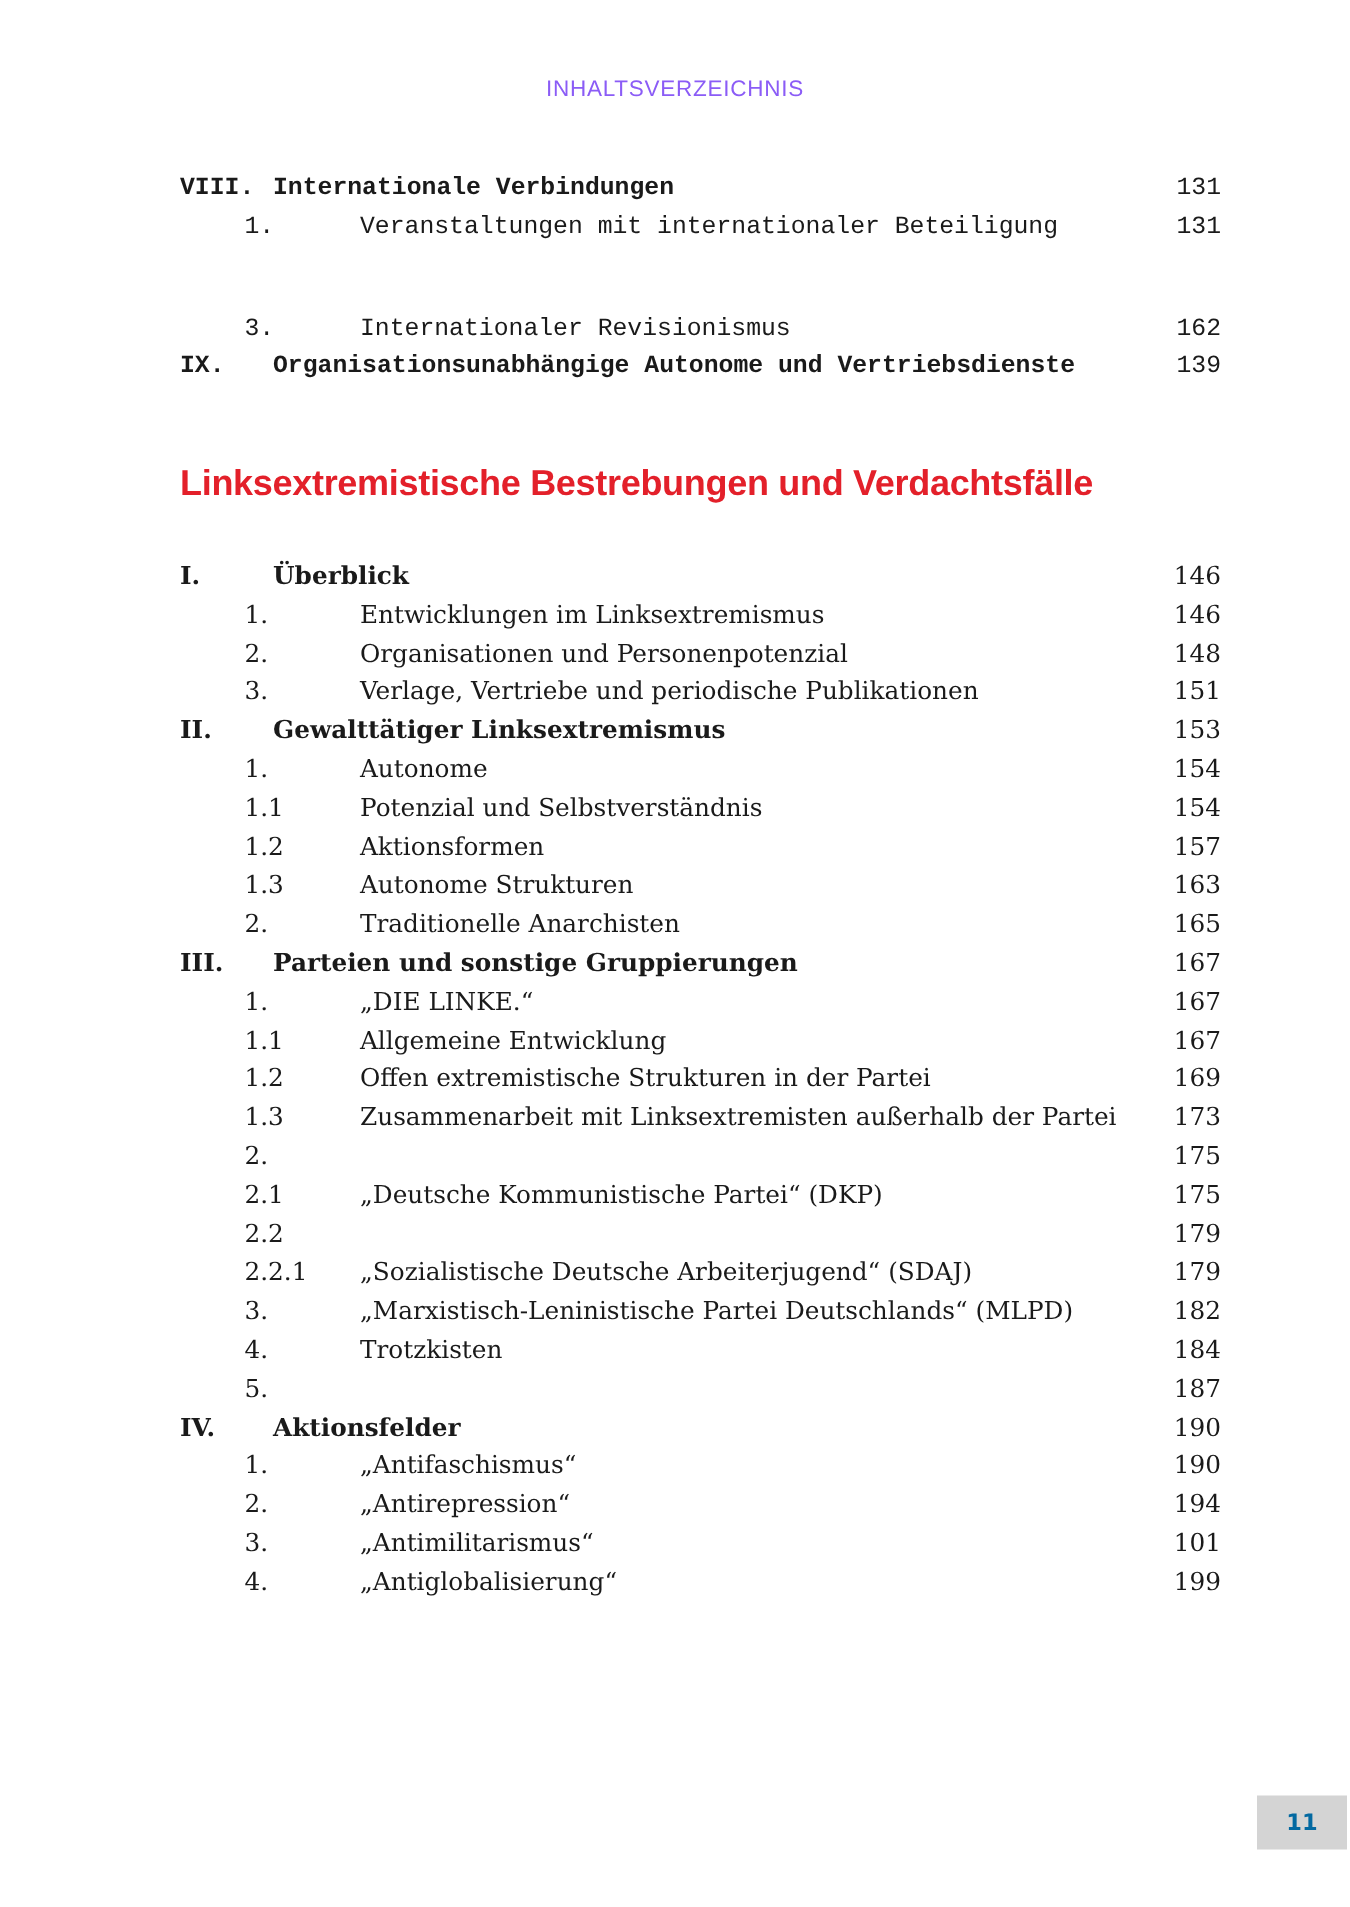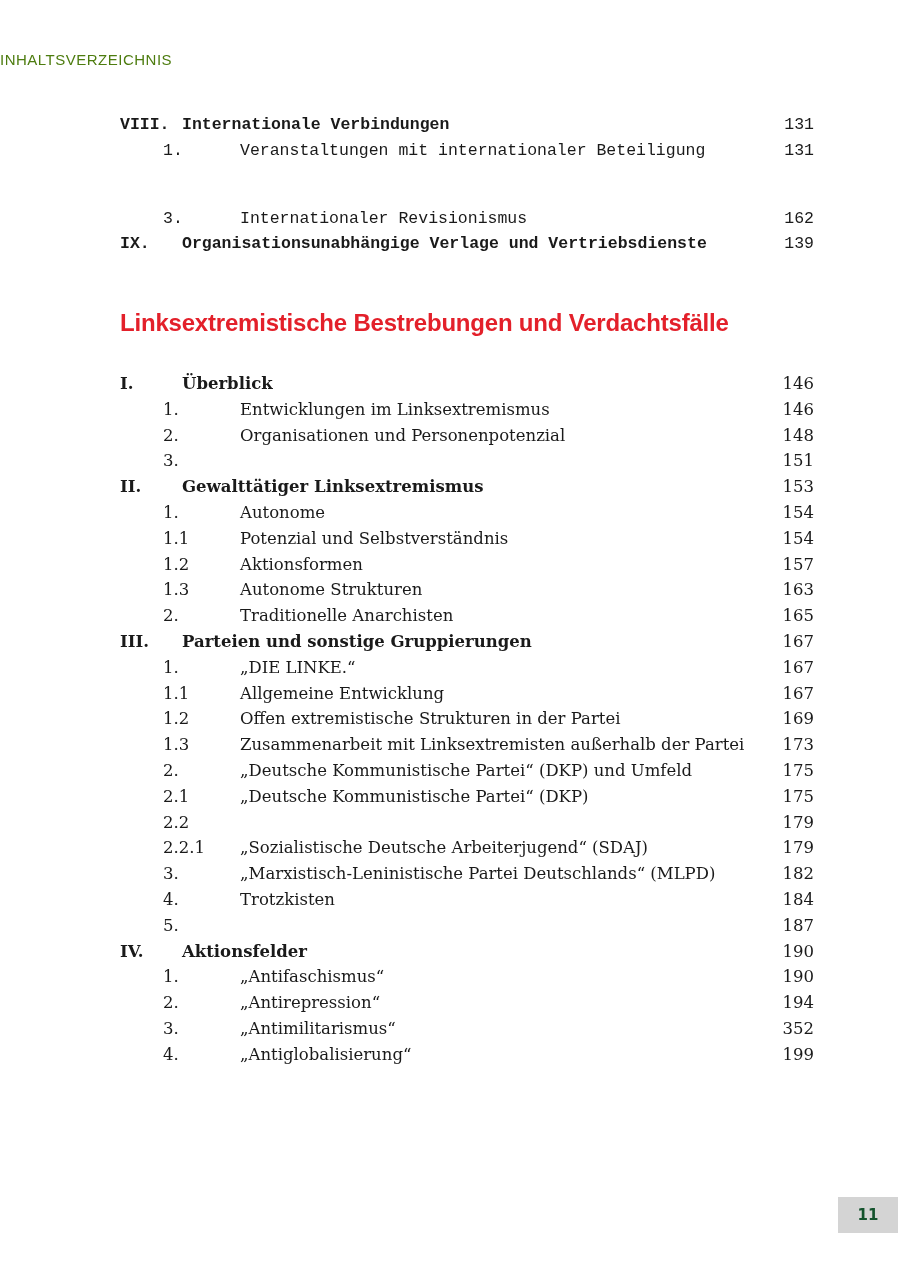--- a/index.html
+++ b/index.html
@@ -1,42 +1,42 @@
 <!DOCTYPE html>
 <html><head>
   <meta charset="utf-8">
   <style>
     html, body { margin: 0; padding: 0; }
     body {
       width: 900px; height: 1271px; position: relative; background: #ffffff;
       font-family: "DejaVu Serif", "Liberation Serif", serif; color: #1a1a1a; overflow: hidden;
     }
     .running-head {
-      position: absolute; top: 51px; left: 0; width: 900px; text-align: left;
-      font-family: "Liberation Sans", sans-serif; font-size: 15px; letter-spacing: 0.5px; color: #4d7c0f;
+      position: absolute; top: 51px; left: 0; width: 900px; text-align: center;
+      font-family: "Liberation Sans", sans-serif; font-size: 15px; letter-spacing: 0.5px; color: #8b5cf6;
     }
     .toc-block { position: absolute; left: 120px; width: 694px; }
     .row { position: relative; height: 25.8px; font-size: 16.5px; line-height: 25.8px; white-space: nowrap; }
     .row .num { position: absolute; left: 0; }
     .row .title { position: absolute; left: 43px; margin-left: 19px; }
     .row.sub .num { left: 43px; }
     .row.sub .title { left: 101px; }
     .row .page { position: absolute; right: 0; }
     .row.main { font-weight: bold; }
     .row.main .page { font-weight: normal; }
     .spacer { height: 42px; }
     .section-heading {
       position: absolute; left: 120px; top: 309px;
       font-family: Liberation Sans, sans-serif; font-weight: bold;
       font-size: 24px; color: #e3202a; white-space: nowrap; letter-spacing: -0.2px;
     }
     .page-number-box {
       position: absolute; left: 838px; top: 1197px; width: 60px; height: 36px;
       background: #d4d4d4; display: flex; align-items: center; justify-content: center;
-      font-family: "DejaVu Sans", sans-serif; font-weight: bold; font-size: 15px; color: #14532d;
+      font-family: "DejaVu Sans", sans-serif; font-weight: bold; font-size: 15px; color: #0369a1;
     }
   </style>
 </head>
 <body>
 
 <div class="running-head">INHALTSVERZEICHNIS</div>
 
 <div class="toc-block" style="top:112px;font-family:Liberation Mono, monospace;">
   <div class="row main">
     <span class="num">VIII.</span>
@@ -49,21 +49,21 @@
     <span class="page">131</span>
   </div>
   <div class="spacer"></div>
   <div class="row sub">
     <span class="num">3.</span>
     <span class="title">Internationaler Revisionismus</span>
     <span class="page">162</span>
   </div>
   <div class="row main">
     <span class="num">IX.</span>
-    <span class="title">Organisationsunabhängige Verlage und Vertriebsdienste</span>
+    <span class="title">Organisationsunabhängige Autonome und Vertriebsdienste</span>
     <span class="page">139</span>
   </div>
 </div>
 
 <div class="section-heading">Linksextremistische Bestrebungen und Verdachtsfälle</div>
 
 <div class="toc-block" id="toc-main" style="top:371px;">
     <div class="row main">
       <span class="num">I.</span>
       <span class="title">Überblick</span>
@@ -74,20 +74,21 @@
       <span class="title">Entwicklungen im Linksextremismus</span>
       <span class="page">146</span>
     </div>
     <div class="row sub">
       <span class="num">2.</span>
       <span class="title">Organisationen und Personenpotenzial</span>
       <span class="page">148</span>
     </div>
     <div class="row sub">
       <span class="num">3.</span>
+      <span class="title">Verlage, Vertriebe und periodische Publikationen</span>
       <span class="page">151</span>
     </div>
     <div class="row main">
       <span class="num">II.</span>
       <span class="title">Gewalttätiger Linksextremismus</span>
       <span class="page">153</span>
     </div>
     <div class="row sub">
       <span class="num">1.</span>
       <span class="title">Autonome</span>
@@ -133,21 +134,20 @@
       <span class="title">Offen extremistische Strukturen in der Partei</span>
       <span class="page">169</span>
     </div>
     <div class="row sub">
       <span class="num">1.3</span>
       <span class="title">Zusammenarbeit mit Linksextremisten außerhalb der Partei</span>
       <span class="page">173</span>
     </div>
     <div class="row sub">
       <span class="num">2.</span>
-      <span class="title">„Deutsche Kommunistische Partei“ (DKP) und Umfeld</span>
       <span class="page">175</span>
     </div>
     <div class="row sub">
       <span class="num">2.1</span>
       <span class="title">„Deutsche Kommunistische Partei“ (DKP)</span>
       <span class="page">175</span>
     </div>
     <div class="row sub">
       <span class="num">2.2</span>
       <span class="page">179</span>
@@ -182,21 +182,21 @@
       <span class="page">190</span>
     </div>
     <div class="row sub">
       <span class="num">2.</span>
       <span class="title">„Antirepression“</span>
       <span class="page">194</span>
     </div>
     <div class="row sub">
       <span class="num">3.</span>
       <span class="title">„Antimilitarismus“</span>
-      <span class="page">352</span>
+      <span class="page">101</span>
     </div>
     <div class="row sub">
       <span class="num">4.</span>
       <span class="title">„Antiglobalisierung“</span>
       <span class="page">199</span>
     </div>
   </div>
 
 <div class="page-number-box">11</div>
 

